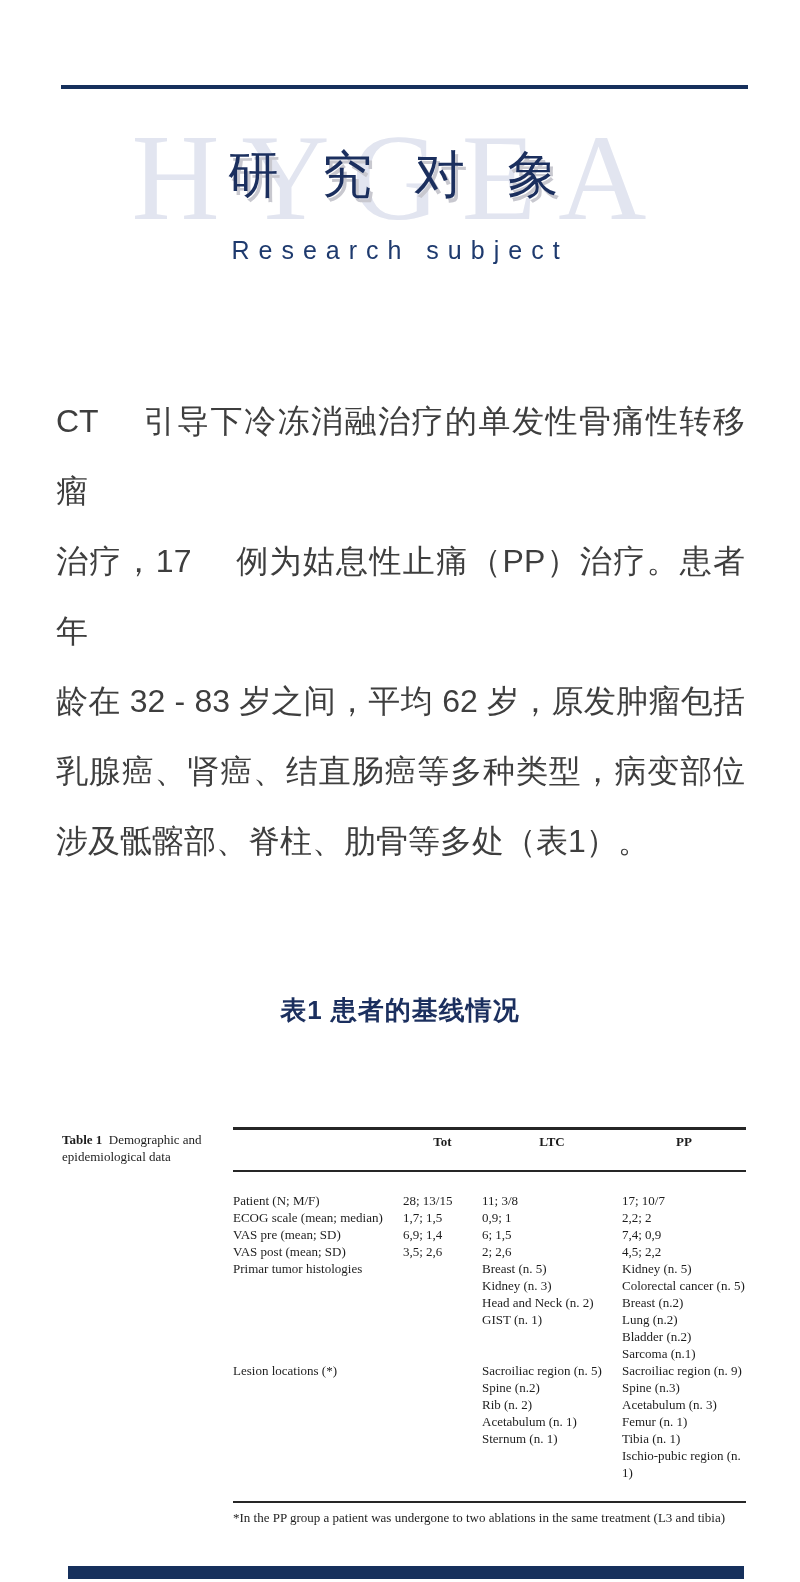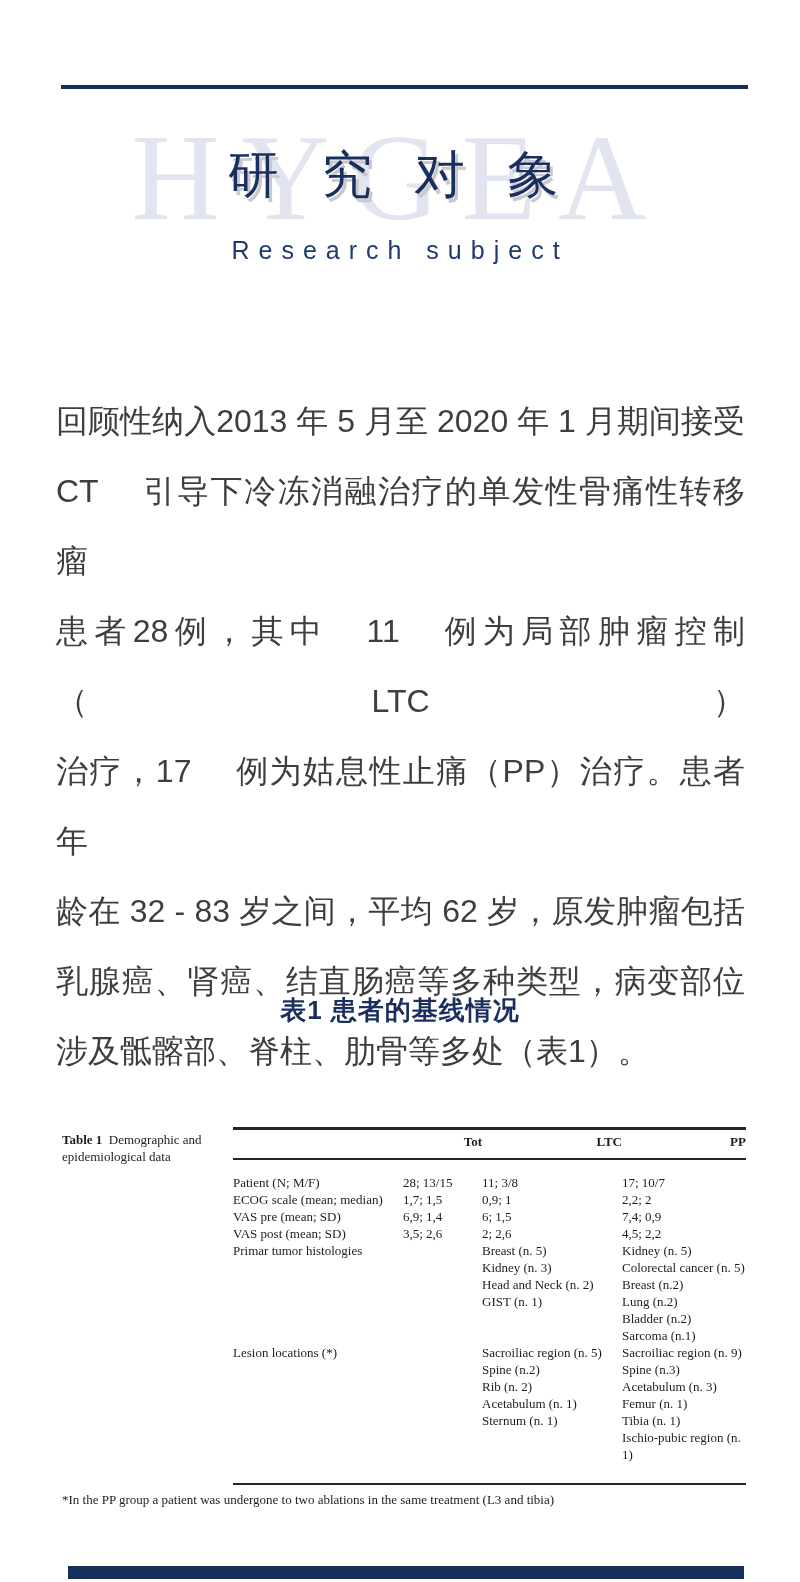--- a/index.html
+++ b/index.html
@@ -83,56 +83,54 @@
   }
   table.t1 col.c-label{width:170px;}
   table.t1 col.c-tot{width:79px;}
   table.t1 col.c-ltc{width:140px;}
   table.t1 col.c-pp{width:124px;}
   table.t1 thead tr{
     border-top:3px solid #262626;
     border-bottom:2px solid #262626;
   }
   table.t1 th{
-    text-align:right;font-weight:700;
-    padding:3px 0 8px 0;
+    text-align:center;font-weight:700;
+    padding:3px 0 20px 0;
     font-size:13px;
   }
-  table.t1 tbody tr:first-child td{padding-top:14px;margin-top:40px;}
+  table.t1 tbody tr:first-child td{padding-top:20px;margin-top:40px;}
   table.t1 tbody tr:last-child{border-bottom:2px solid #262626;}
   table.t1 tbody tr:last-child td{padding-bottom:20px;}
   table.t1 td{
     vertical-align:top;
     padding:0;
   }
   .cell-line{min-height:17px;}
   .footnote{
-    margin-top:7px;
+    margin-left:171px;margin-top:7px;
     font-size:13px;line-height:16px;
   }
   .bottom-bar{
     position:absolute;left:68px;top:1566px;width:676px;height:13px;
     background:var(--rule);
   }
 </style>
 </head>
 <body>
 
 <div class="page">
 
   <div class="top-rule"></div>
 
   <div class="watermark">HYGEA</div>
   <h1 class="title-zh">研 究 对 象</h1>
   <div class="subtitle-en">Research subject</div>
 
   <div class="paragraph">
-    <div class="pline">回顾性纳入2013 年 5 月至 2020 年 1 月期间接受</div>
     <div class="pline">CT　 引导下冷冻消融治疗的单发性骨痛性转移瘤</div>
-    <div class="pline">患者28例，其中　11　例为局部肿瘤控制（LTC）</div>
     <div class="pline">治疗，17　 例为姑息性止痛（PP）治疗。患者年</div>
     <div class="pline">龄在 32 - 83 岁之间，平均 62 岁，原发肿瘤包括</div>
     <div class="pline">乳腺癌、肾癌、结直肠癌等多种类型，病变部位</div>
     <div class="pline pline--last">涉及骶髂部、脊柱、肋骨等多处（表1）。</div>
   </div>
 
   <h2 class="table-heading">表1 患者的基线情况</h2>
 
   <div class="scan">
     <div class="caption">

